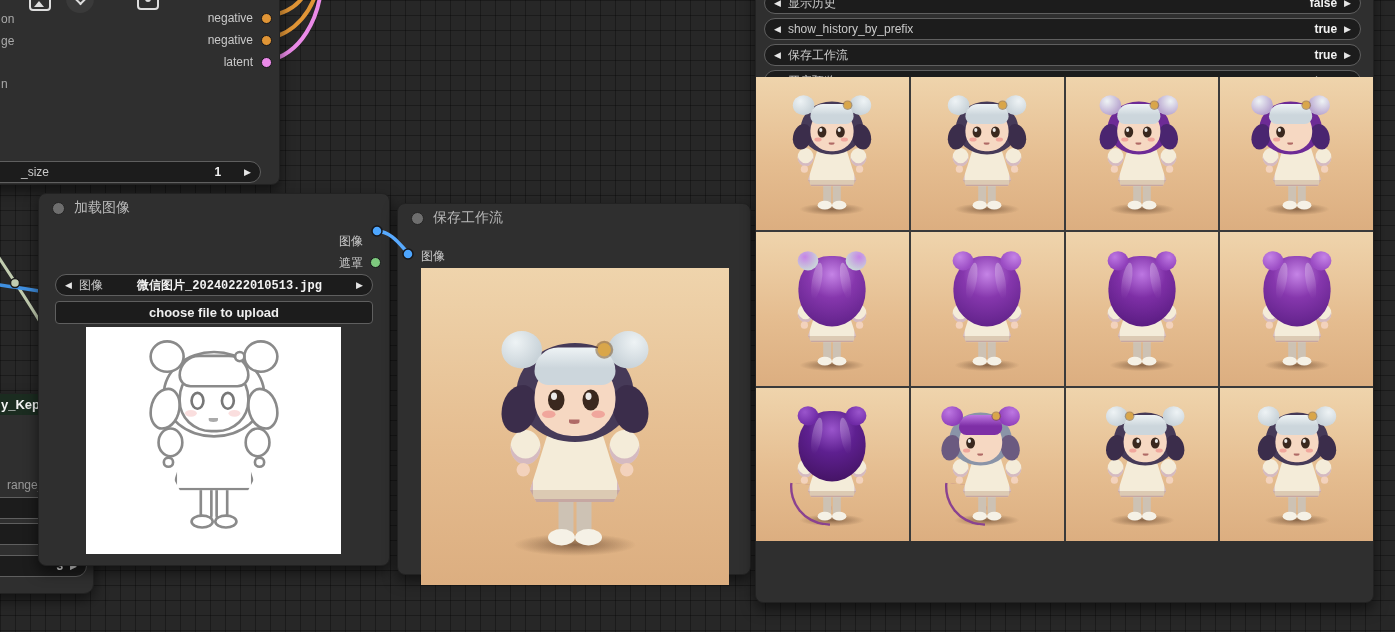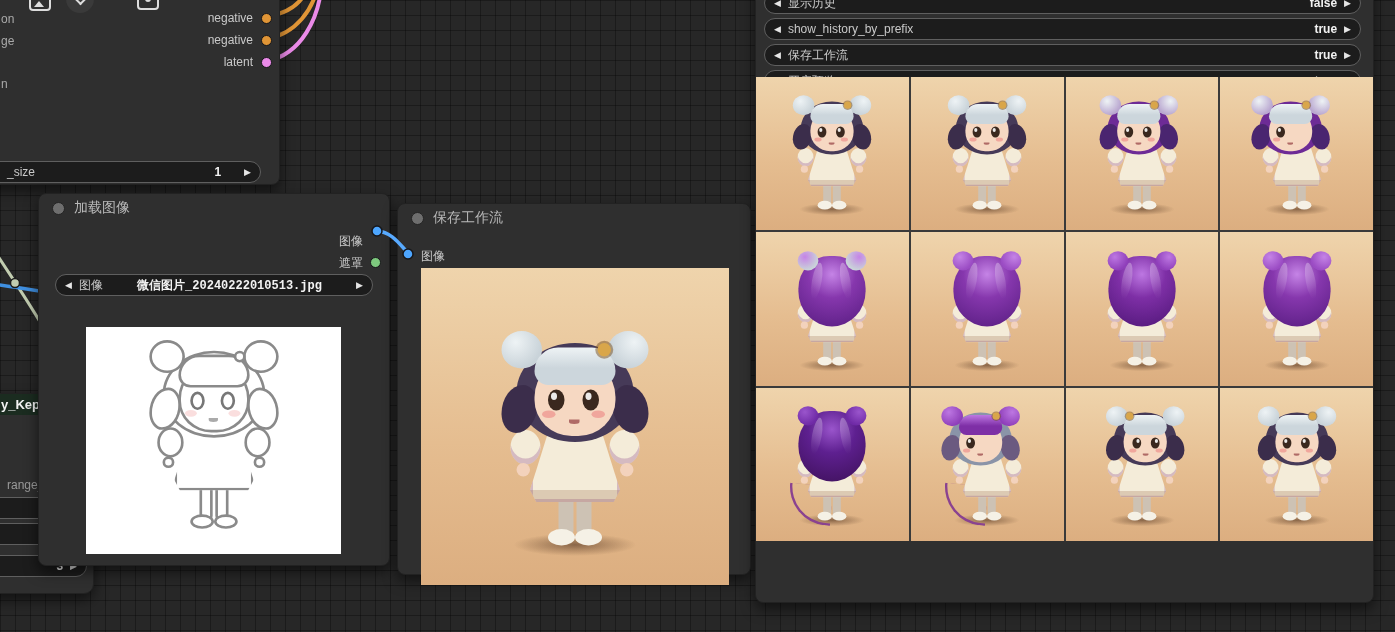--- a/index.html
+++ b/index.html
@@ -99,40 +99,41 @@
     <div class="plabel" style="left:30px;top:106px;color:#a9a9a9;">n</div>
 
     <div class="plabel" style="right:26px;top:40px;">negative</div>
     <div class="portdot" style="right:7px;top:42px;background:#e09536;"></div>
     <div class="plabel" style="right:26px;top:62px;">negative</div>
     <div class="portdot" style="right:7px;top:64px;background:#e09536;"></div>
     <div class="plabel" style="right:26px;top:84px;">latent</div>
     <div class="portdot" style="right:7px;top:86px;background:#ea8ae8;"></div>
 
     <div class="pill" style="left:0px;top:190px;width:290px;border-radius:0 12px 12px 0;">
-      <span style="margin-left:26px;">_size</span>
+      <span style="margin-left:40px;">_size</span>
       <span class="pval" style="margin-right:16px;">1</span>
       <span class="arrow">▶</span>
     </div>
   </div>
 
   <div class="node" style="left:38px;top:193px;width:350px;height:371px;">
     <div class="ntitle">
       <span class="tdot"></span>
       <span>加载图像</span>
     </div>
     <div class="plabel" style="right:26px;top:39px;">图像</div>
     <div class="plabel" style="right:26px;top:61px;">遮罩</div>
     <div class="portdot" style="right:8px;top:63px;background:#7ec97e;"></div>
     <div class="pill" style="left:16px;top:80px;width:318px;">
       <span class="arrow">◀</span>
       <span>图像</span>
       <span class="pval" style="margin-right:auto;margin-left:auto;font-family:Liberation Mono, monospace;">微信图片_20240222010513.jpg</span>
       <span class="arrow">▶</span>
     </div>
+    <div class="btn" style="left:16px;top:107px;width:318px;">choose file to upload</div>
     <div class="charbox white" style="left:47px;top:133px;width:255px;height:219px;padding-bottom:8px;">
         <div style="position:relative;width:110px;height:150px;flex:0 0 auto;transform:scale(1.32);transform-origin:50% 100%;">
           <div style="position:absolute;left:44px;top:103px;width:10px;height:28px;border-radius:4px;background:#ffffff;border:2px solid #8a8a8a;box-sizing:border-box;"></div>
           <div style="position:absolute;left:56px;top:103px;width:10px;height:28px;border-radius:4px;background:#ffffff;border:2px solid #8a8a8a;box-sizing:border-box;"></div>
           <div style="position:absolute;left:37px;top:126px;width:18px;height:11px;border-radius:50%;background:#ffffff;border:2px solid #8a8a8a;box-sizing:border-box;"></div>
           <div style="position:absolute;left:55px;top:126px;width:18px;height:11px;border-radius:50%;background:#ffffff;border:2px solid #8a8a8a;box-sizing:border-box;"></div>
           <div style="position:absolute;left:25px;top:58px;width:60px;height:50px;background:#ffffff;clip-path:polygon(22% 0,78% 0,100% 84%,93% 100%,7% 100%,0 84%);border:2px solid #8a8a8a;box-sizing:border-box;"></div>
           <div style="position:absolute;left:12px;top:60px;width:20px;height:23px;border-radius:50%;background:#ffffff;border:2px solid #8a8a8a;box-sizing:border-box;"></div>
           <div style="position:absolute;left:78px;top:60px;width:20px;height:23px;border-radius:50%;background:#ffffff;border:2px solid #8a8a8a;box-sizing:border-box;"></div>
           <div style="position:absolute;left:16px;top:82px;width:9px;height:9px;border-radius:50%;background:#ffffff;border:2px solid #8a8a8a;box-sizing:border-box;"></div>

